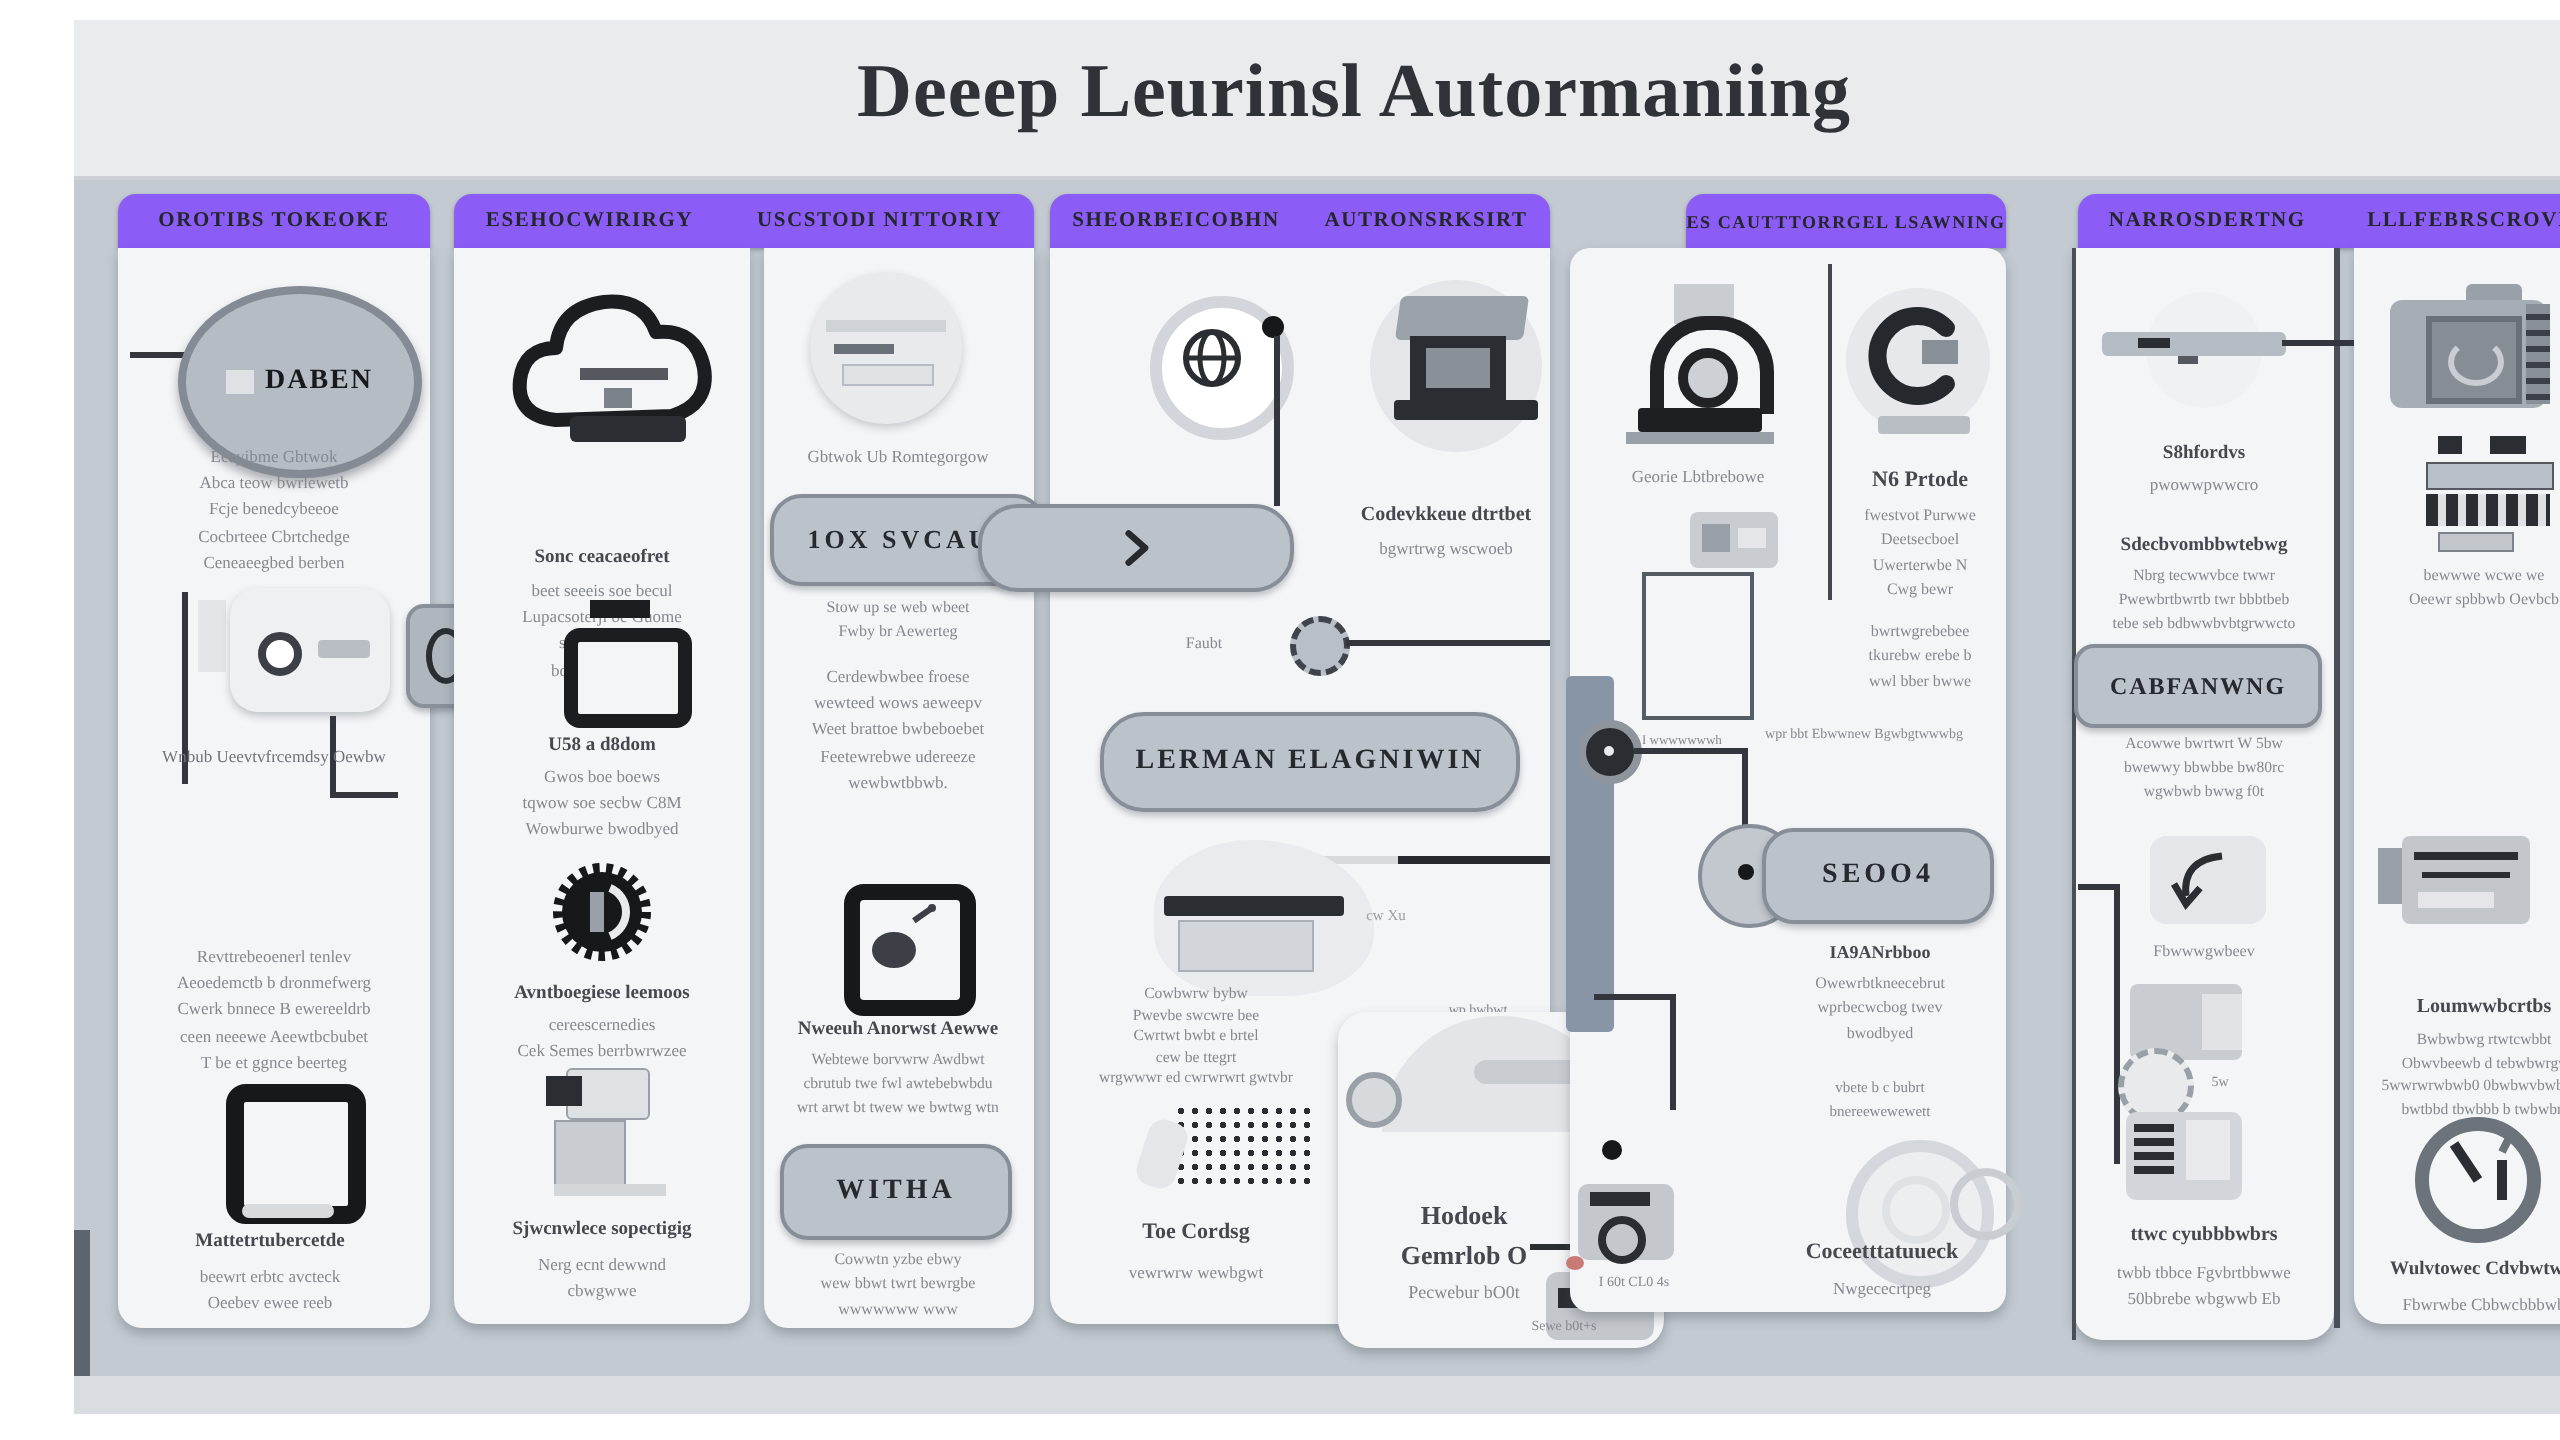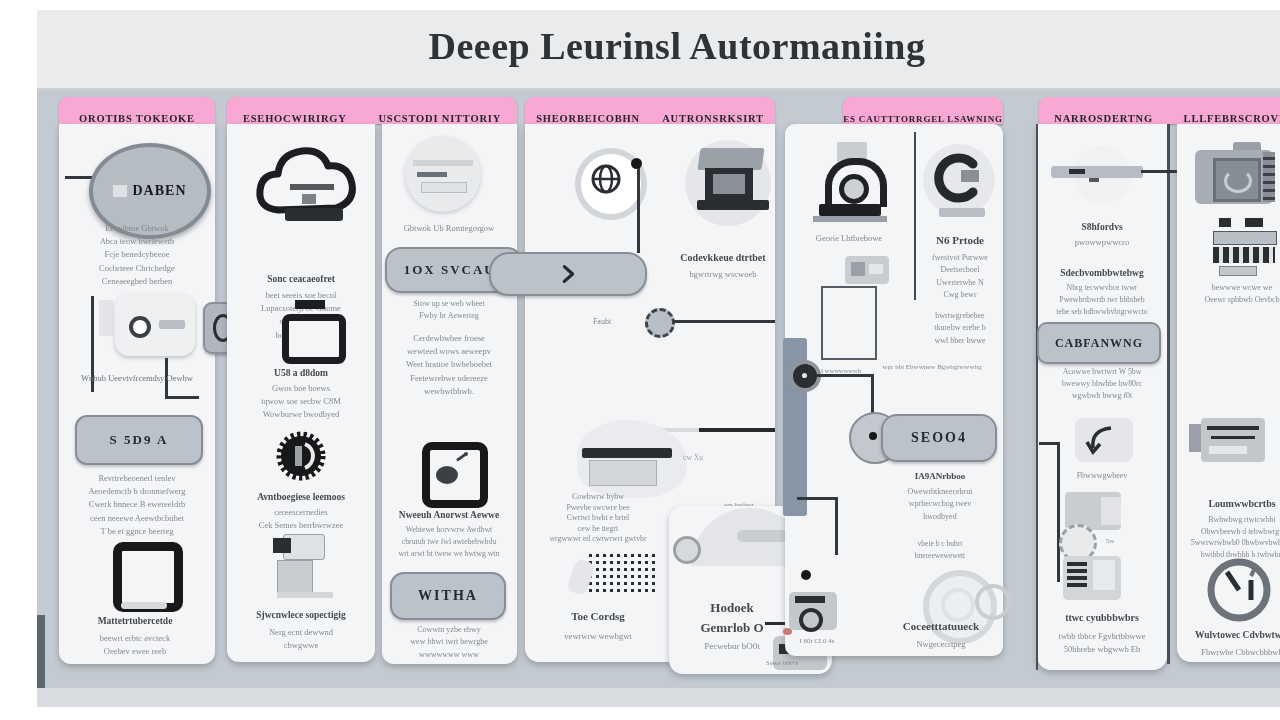--- a/index.html
+++ b/index.html
@@ -5,21 +5,21 @@
   html,body{margin:0;padding:0;background:#fff;}
   #stage{position:relative;width:1280px;height:720px;overflow:hidden;background:#c3cad1;
          font-family:Liberation Serif, serif;margin-left:37px;}
   .abs{position:absolute;}
   .top-strip{left:0;top:0;width:1280px;height:10px;background:#ffffff;}
   .title-band{left:0;top:10px;width:1280px;height:78px;background:#e9ebed;border-bottom:2px solid #cdd1d6;}
   .title{left:0;top:24px;width:1280px;text-align:center;font-size:38px;font-weight:bold;color:#2f3338;letter-spacing:.5px;}
   .foot1{left:0;top:688px;width:1280px;height:19px;background:#d9dde1;}
   .foot2{left:0;top:707px;width:1280px;height:13px;background:#ffffff;}
   .corner-dark{left:0;top:615px;width:8px;height:73px;background:#5c646e;}
-  .hbar{background:#f9a8d4;border-radius:9px 9px 0 0;display:flex;align-items:flex-end;justify-content:space-around;
+  .hbar{background:#8b5cf6;border-radius:9px 9px 0 0;display:flex;align-items:center;justify-content:space-around;
         box-shadow:0 1px 2px rgba(40,45,55,.35);}
   .hbar span{font-size:10.5px;font-weight:bold;color:#23262c;letter-spacing:.8px;white-space:nowrap;}
   .card{background:#f4f5f7;border-radius:0 0 12px 12px;box-shadow:0 3px 6px rgba(70,78,90,.35);}
   .btn{background:#bcc2ca;border:2px solid #878e98;border-radius:12px;display:flex;align-items:center;justify-content:center;
        font-weight:bold;color:#26292e;letter-spacing:2px;box-shadow:0 2px 3px rgba(60,66,76,.3);cursor:pointer;}
   .tb{font-size:8.5px;color:#84898f;text-align:center;white-space:pre-line;line-height:1.55;}
   .bb{font-size:9.5px;color:#45494f;font-weight:bold;text-align:center;white-space:pre-line;line-height:1.5;}
   .ln{background:#33373d;}
   .dot{background:#17181a;border-radius:50%;}
   .faint{background:#d8dbde;}
@@ -69,21 +69,20 @@
 Ceneaeegbed berben</div>
   <div class="abs" style="left:62px;top:300px;width:14px;height:36px;background:#e3e5e8;"></div>
   <div class="abs" style="left:78px;top:294px;width:80px;height:62px;background:#eef0f2;border-radius:14px;box-shadow:0 2px 4px rgba(70,78,90,.3);">
     <span style="position:absolute;left:14px;top:22px;width:14px;height:14px;border-radius:50%;background:#fff;border:4px solid #3c4046;"></span>
     <span style="position:absolute;left:44px;top:26px;width:26px;height:9px;background:#b9bec5;border-radius:2px;"></span>
   </div>
   <div class="abs ln" style="left:54px;top:296px;width:2.5px;height:96px;"></div>
   <div class="abs ln" style="left:128px;top:358px;width:2.5px;height:40px;"></div>
   <div class="abs ln" style="left:128px;top:396px;width:34px;height:2.5px;"></div>
   <div class="abs tb" style="left:28px;top:372px;width:144px;color:#6e737a;">Wnbub Ueevtvfrcemdsy Oewbw</div>
-  <div class="abs btn" style="left:38px;top:415px;width:124px;height:46px;font-size:13px;">S 5D9 A</div>
   <div class="abs tb" style="left:28px;top:472px;width:144px;">Revttrebeoenerl tenlev
 Aeoedemctb b dronmefwerg
 Cwerk bnnece B ewereeldrb
 ceen neeewe Aeewtbcbubet
 T be et ggnce beerteg</div>
   <div class="abs" style="left:76px;top:542px;width:52px;height:52px;border:9px solid #17181a;border-radius:10px;background:#f4f5f7;"></div>
   <div class="abs faint" style="left:84px;top:602px;width:46px;height:7px;border-radius:4px;"></div>
   <div class="abs bb" style="left:30px;top:614px;width:136px;">Mattetrtubercetde</div>
   <div class="abs tb" style="left:30px;top:632px;width:136px;">beewrt erbtc avcteck
 Oeebev ewee reeb</div>
@@ -173,20 +172,21 @@
   <div class="abs bb" style="left:628px;top:250px;width:116px;font-size:10px;">Codevkkeue dtrtbet</div>
   <div class="abs tb" style="left:628px;top:268px;width:116px;">bgwrtrwg wscwoeb</div>
   <div class="abs btn" style="left:452px;top:252px;width:154px;height:40px;border-radius:20px;">
     <svg width="22" height="22" viewBox="0 0 24 24">
         <path d="M8 4 L17 12 L8 20" fill="none" stroke="#26292e" stroke-width="3.5" stroke-linecap="round" stroke-linejoin="round"></path>
       </svg>
   </div>
   <div class="abs tb" style="left:542px;top:316px;width:46px;font-size:8px;">Faubt</div>
   <div class="abs" style="left:608px;top:308px;width:24px;height:24px;border-radius:50%;background:#b9bfc6;border:3px dashed #3f434a;"></div>
   <div class="abs ln" style="left:636px;top:320px;width:102px;height:2.5px;"></div>
+  <div class="abs btn" style="left:513px;top:356px;width:206px;height:46px;font-size:14px;border-radius:22px;letter-spacing:1.5px;">LERMAN ELAGNIWIN</div>
   <div class="abs faint" style="left:598px;top:428px;width:140px;height:4px;"></div>
   <div class="abs" style="left:662px;top:428px;width:76px;height:4px;background:#26292e;"></div>
   <div class="abs" style="left:540px;top:420px;width:110px;height:78px;background:#e9ebee;border-radius:45% 55% 40% 40%;"></div>
   <div class="abs" style="left:545px;top:448px;width:90px;height:10px;background:#2a2d31;border-radius:2px;"></div>
   <div class="abs" style="left:552px;top:460px;width:66px;height:24px;background:#d2d5d9;border:1px solid #aab0b7;"></div>
   <div class="abs tb" style="left:636px;top:452px;width:40px;font-size:7.5px;color:#9aa0a6;">cw Xu</div>
   <div class="abs tb" style="left:496px;top:492px;width:130px;font-size:7.8px;line-height:1.35;">Cowbwrw bybw
 Pwevbe swcwre bee
 Cwrtwt bwbt e brtel
 cew be ttegrt

